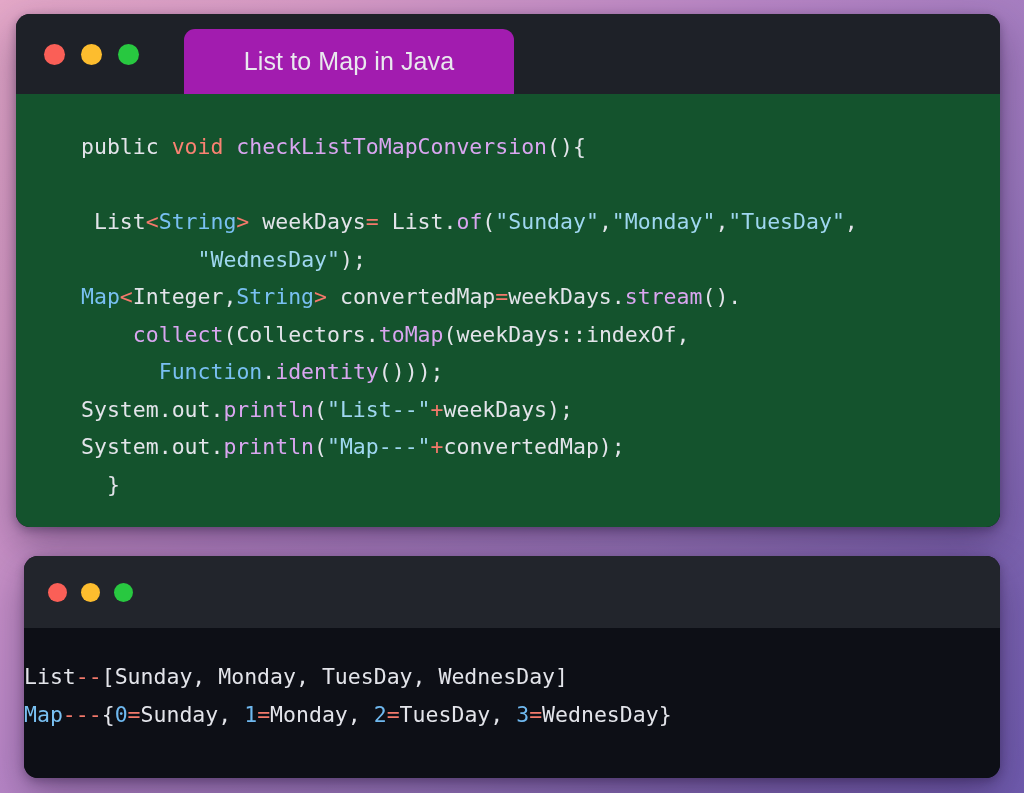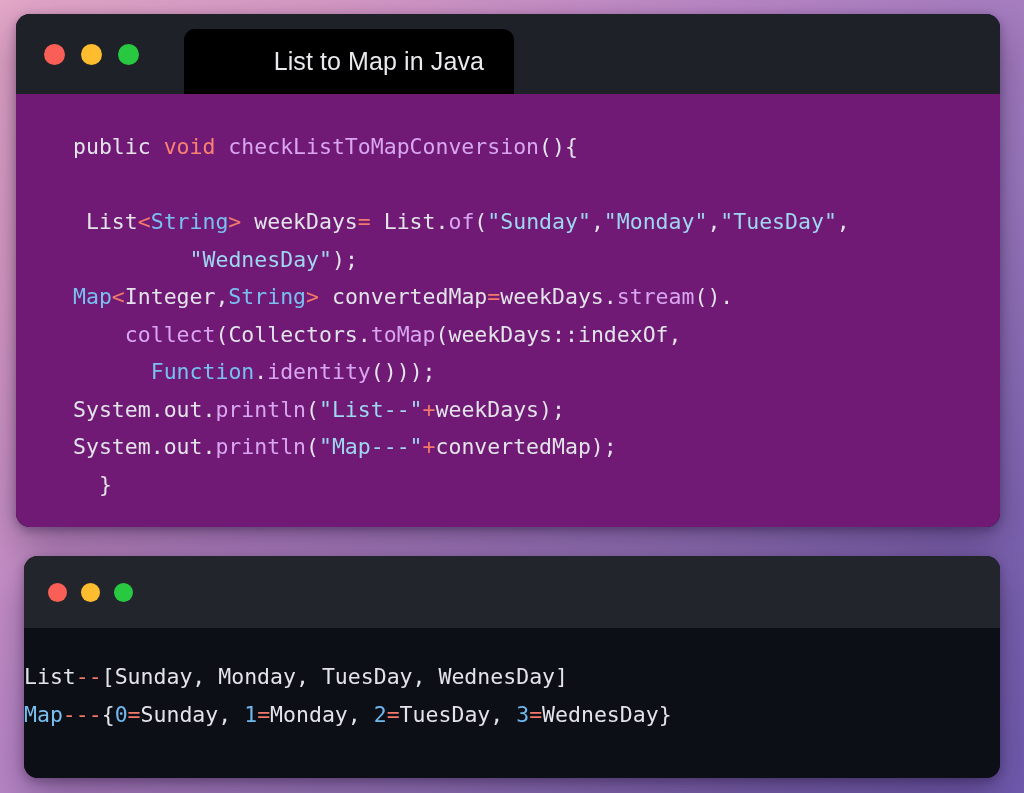--- a/index.html
+++ b/index.html
@@ -67,38 +67,38 @@
   .light.yellow { background: #fdbd2e; }
   .light.green  { background: #28c840; }
 
   .tab {
     position: absolute;
     left: 168px;
     top: 15px;
     height: 65px;
     min-width: 330px;
     box-sizing: border-box;
-    background: #000000;
+    background: #a21caf;
     border-radius: 11px 11px 0 0;
     display: flex;
     align-items: center;
-    justify-content: flex-end;
+    justify-content: center;
     padding: 0 30px;
   }
   .tab-title {
     color: #e9e9ee;
     font-size: 25px;
     font-family: "Liberation Sans", sans-serif;
     letter-spacing: 0.1px;
     white-space: nowrap;
   }
 
   .code-body {
-    padding: 34px 0 0 4px;
-    background: #701a75;
+    padding: 34px 0 0 12px;
+    background: #14532d;
     height: 433px;
     box-sizing: border-box;
   }
 
   pre.code, pre.out {
     margin: 0;
     font-family: "DejaVu Sans Mono", monospace;
     font-size: 21.5px;
     line-height: 37.5px;
     white-space: pre;

